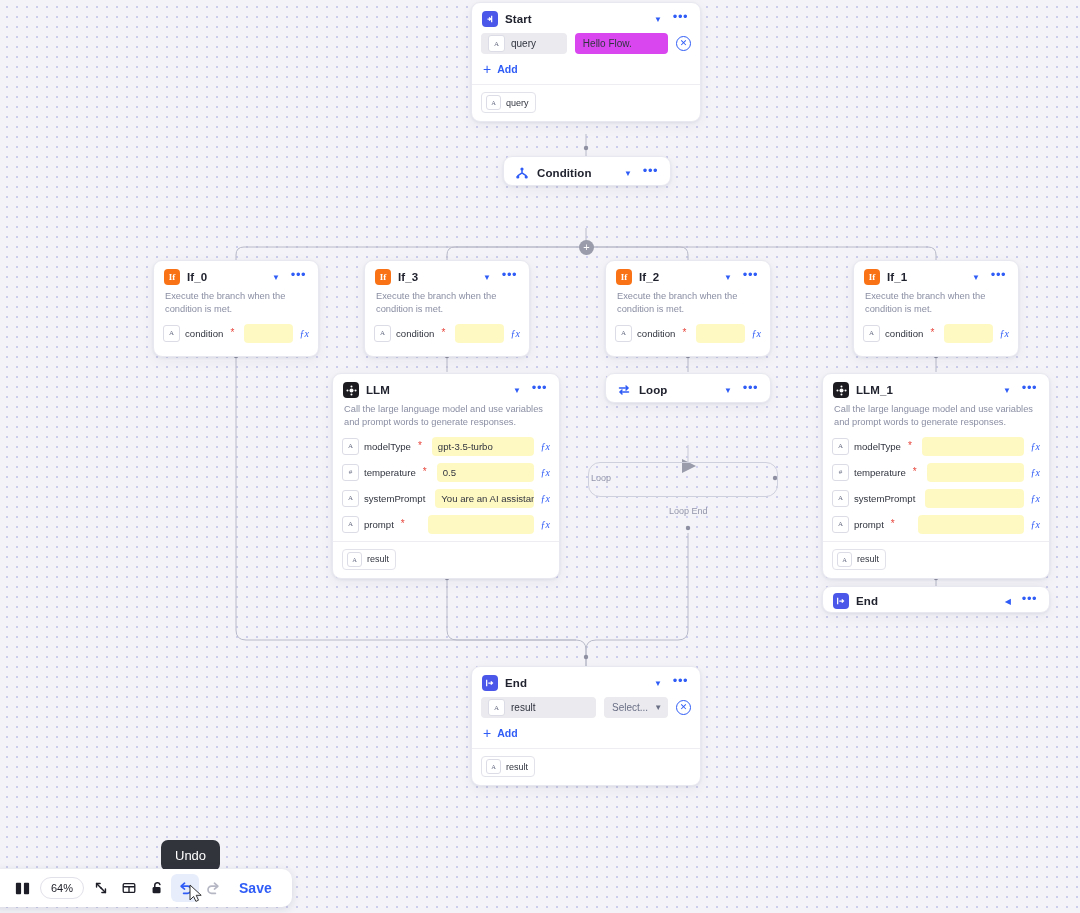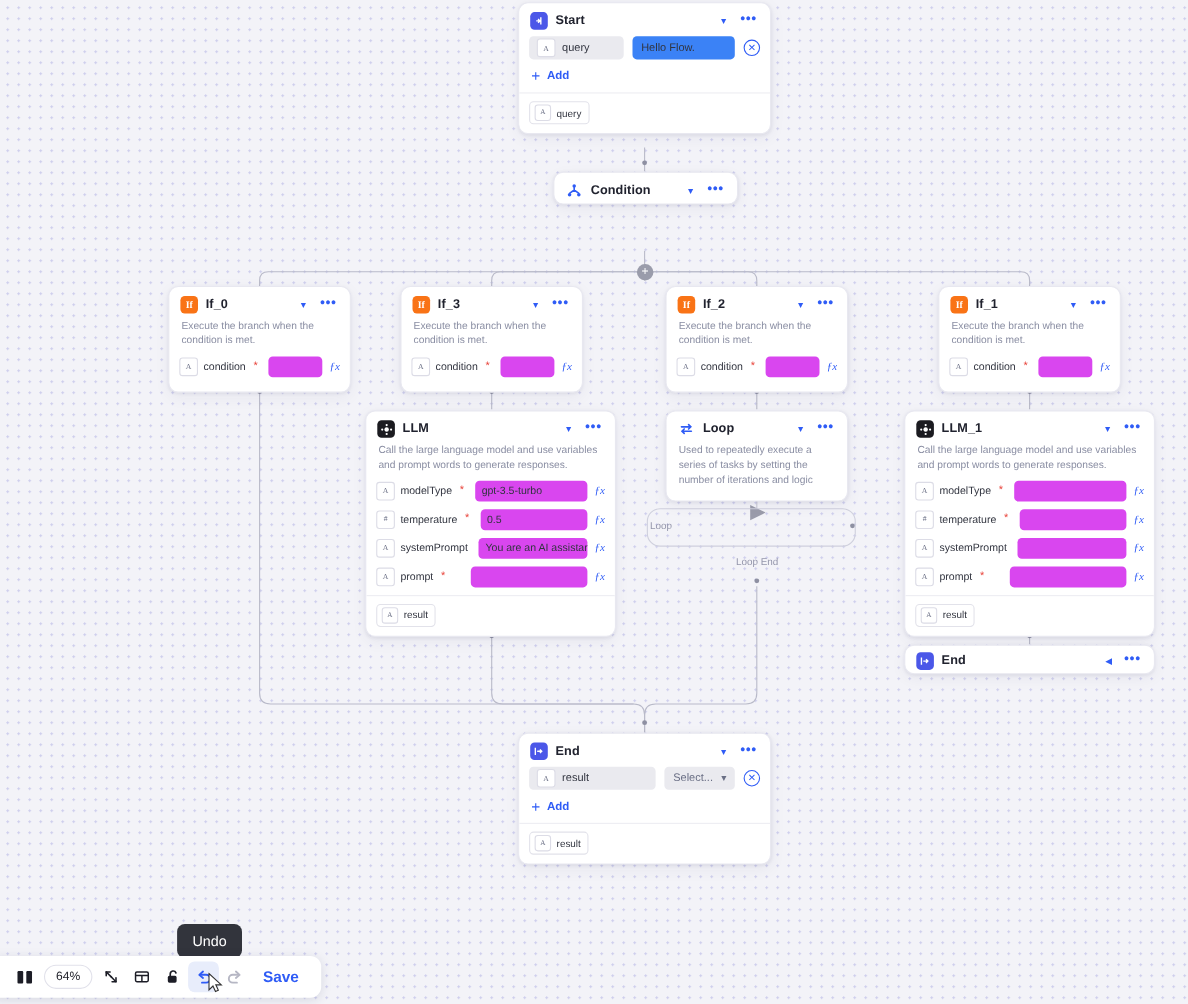--- a/index.html
+++ b/index.html
@@ -64,34 +64,34 @@
   .tbadge {
     width:15px; height:15px; border:1px solid #dcdce6; border-radius:3px;
     background:#fff; font-size:7px; color:#6a6f85;
     display:flex; align-items:center; justify-content:center; flex:0 0 15px;
     font-family:"Liberation Serif", serif;
   }
   .pname { font-size:9.6px; color:#31343f; white-space:nowrap; }
   .req { color:#e8453c; font-size:10px; line-height:6px; margin-left:2px; }
   .spacer { flex:1 1 auto; }
   .pval {
-    background:#d946ef; border-radius:4px; height:19px; box-sizing:border-box;
+    background:#fef9c3; border-radius:4px; height:19px; box-sizing:border-box;
     display:flex; align-items:center; padding:0 6px;
     font-size:9.6px; color:#31343f; white-space:nowrap; overflow:hidden;
   }
   .fx { color:#2f5cf6; font-size:10px; font-style:italic;
         font-family:"Liberation Serif", serif; flex:0 0 auto; padding-left:2px;}
 
   
   .kvrow { display:flex; align-items:center; gap:8px; margin: 2px 0 5px 0; }
   .kvkey { display:flex; align-items:center; gap:6px; background:#eaeaef;
            border-radius:4px; height:21px; padding:0 7px; box-sizing:border-box; }
   .kvkey .tbadge { background:#fff; }
   .kvkey span.k { font-size:10px; color:#31343f; }
-  .kvval { background:#3b82f6; border-radius:4px; height:21px; box-sizing:border-box;
+  .kvval { background:#d946ef; border-radius:4px; height:21px; box-sizing:border-box;
            display:flex; align-items:center; padding:0 8px;
            font-size:10px; color:#31343f;text-align:center; }
   .selbox { background:#eaeaef; border-radius:4px; height:21px; box-sizing:border-box;
             display:flex; align-items:center; justify-content:space-between;
             padding:0 6px 0 8px; font-size:10px; color:#6a6f85; gap:6px; }
   .xcircle { width:13px; height:13px; border-radius:50%; border:1.4px solid #2f5cf6;
              color:#2f5cf6; font-size:9px; display:flex; align-items:center;
              justify-content:center; line-height:1; flex:0 0 13px; }
   .addrow { display:flex; align-items:center; gap:6px; padding: 4px 2px 9px 2px;
             color:#2f5cf6; font-size:10.5px; font-weight:600; }
@@ -337,21 +337,20 @@
       <div class="nicon loop">
         <svg width="14" height="14" viewBox="0 0 14 14" fill="none" stroke="#2f5cf6" stroke-width="1.5" stroke-linecap="round">
           <path d="M2.5 5h7.2M9 3l2 2-2 2"></path>
           <path d="M11.5 9H4.3M5 7L3 9l2 2"></path>
         </svg>
       </div>
       <div class="ntitle">Loop</div>
       <div class="caret">▼</div>
       <div class="dots">•••</div>
     </div>
-    <div class="ndesc" style="padding-bottom:12px;">Used to repeatedly execute a series of tasks by setting the number of iterations and logic</div>
   </div>
 
   <div class="node" style="left:332px; top:373px; width:228px;">
     <div class="node-head">
       <div class="nicon llm">
         <svg width="11" height="11" viewBox="0 0 12 12" fill="#fff">
           <circle cx="6" cy="6" r="2.2"></circle>
           <circle cx="6" cy="1.6" r="1.1"></circle>
             <circle cx="6" cy="10.4" r="1.1"></circle>
           <circle cx="1.6" cy="6" r="1.1"></circle>

